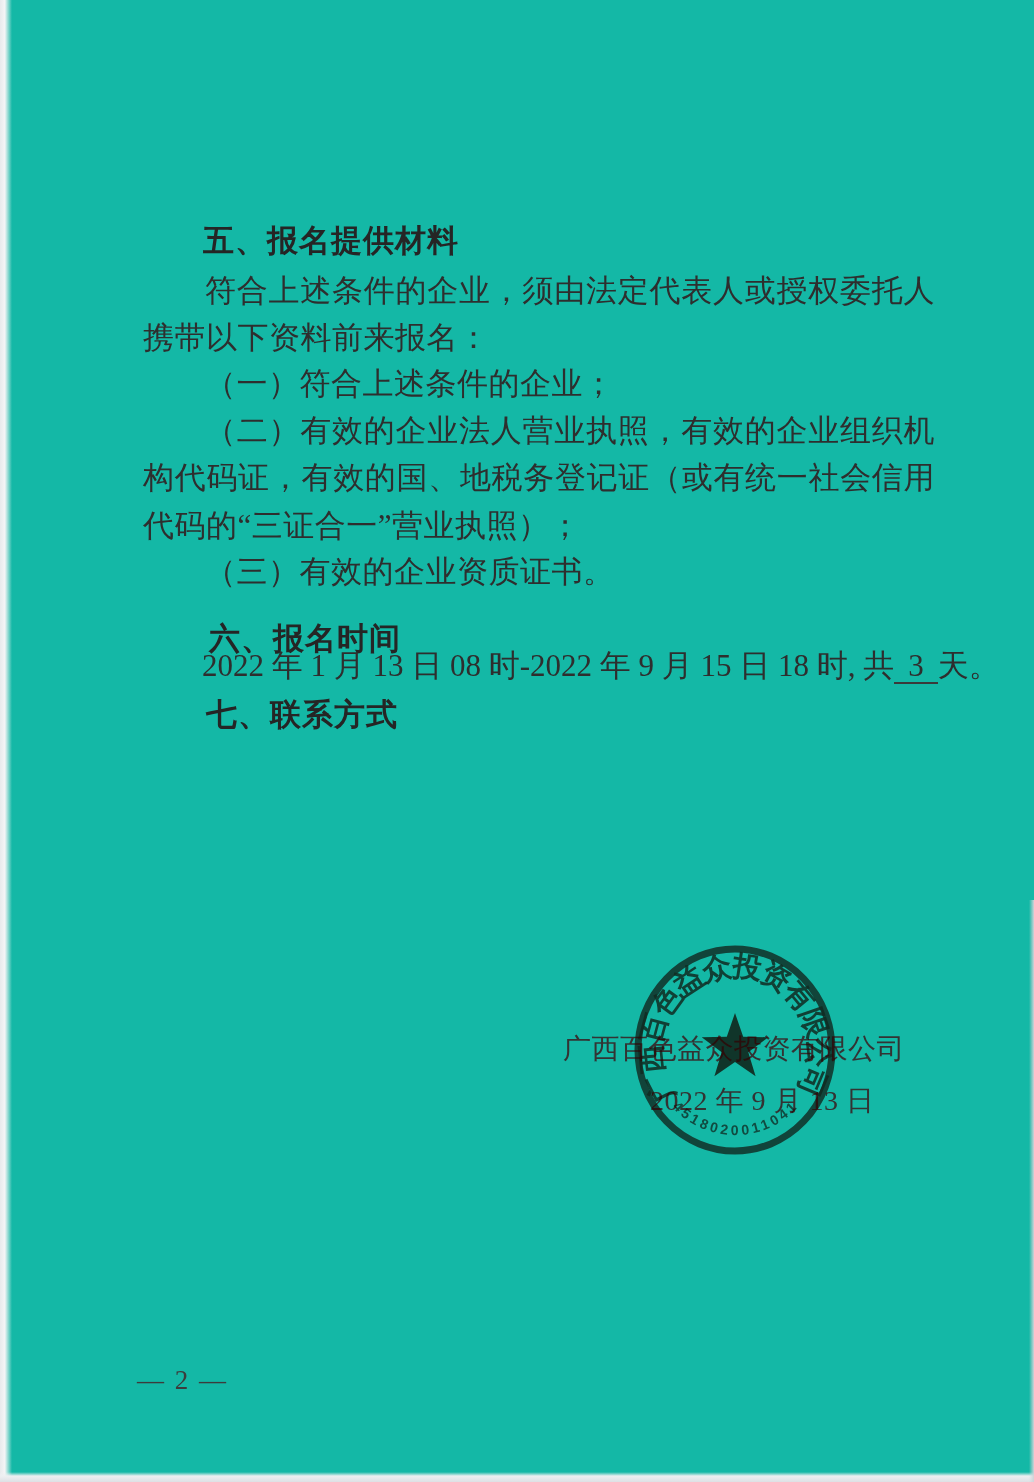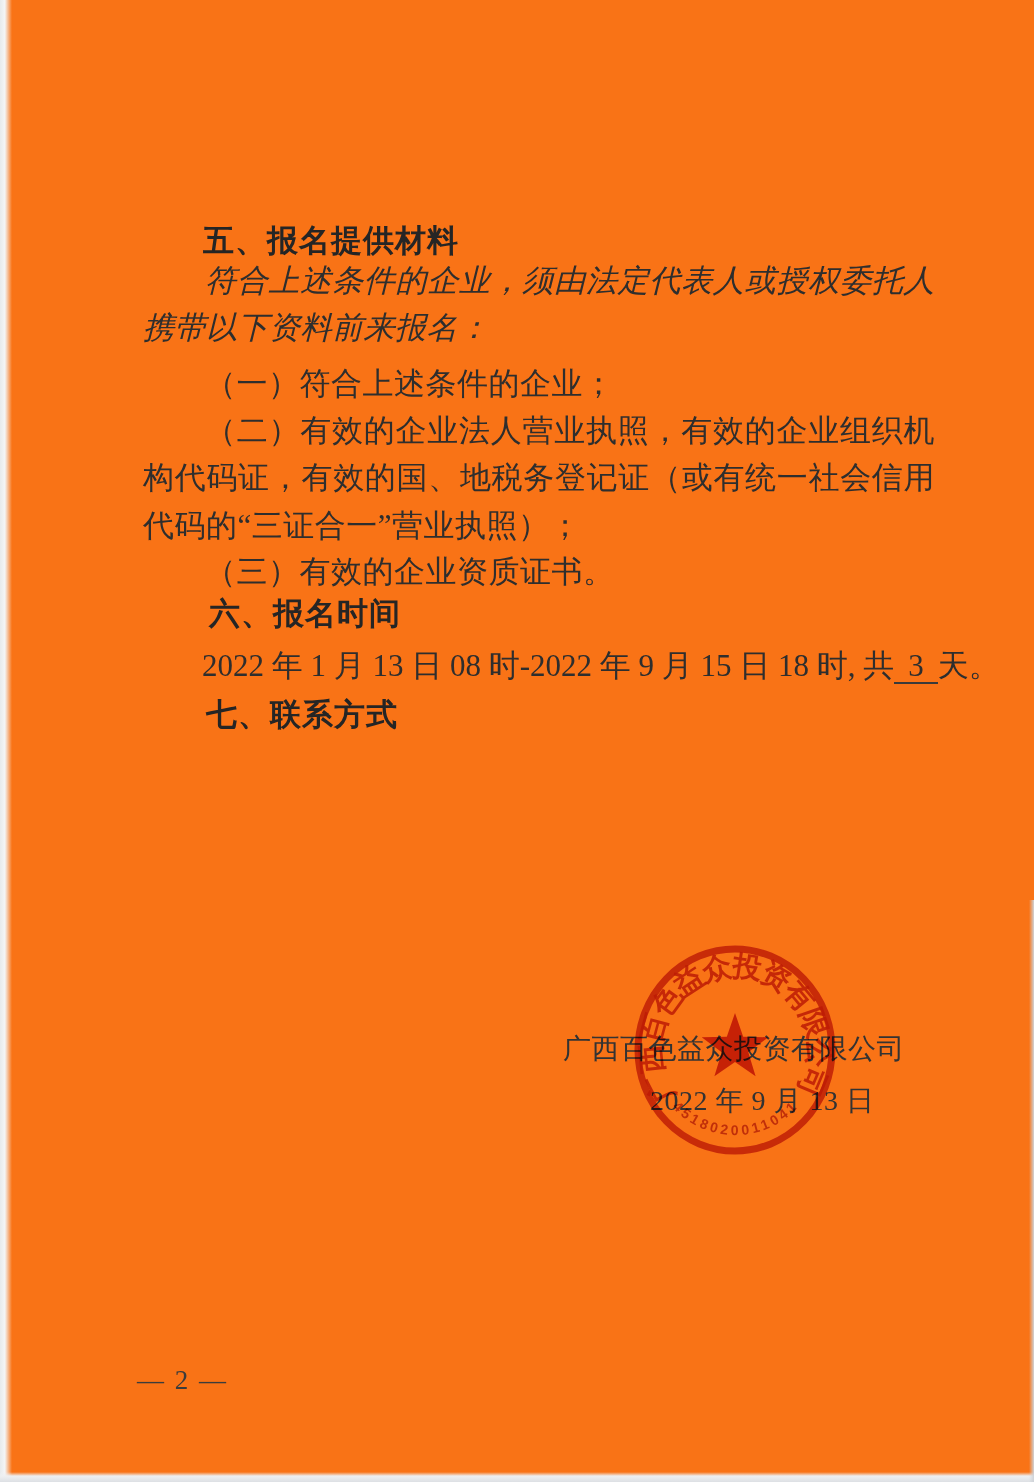--- a/index.html
+++ b/index.html
@@ -6,21 +6,21 @@
   body{
     width:1034px;height:1482px;
     background:#ffffff;
     font-family:"Liberation Serif","DejaVu Serif",serif;
     color:#2e2e2e;
     overflow:hidden;
     position:relative;
   }
   .page{
     position:absolute;left:0;top:0;width:1034px;height:1482px;
-    background:#f97316;
+    background:#14b8a6;
   }
   
   .scan-edge-left{
     position:absolute;left:0;top:0;width:12px;height:1482px;
     background:linear-gradient(90deg,#e7eaec 0%,#f4f5f6 40%,rgba(255,255,255,0) 100%);
   }
   .scan-edge-bottom{
     position:absolute;left:0;bottom:0;width:1034px;height:10px;
     background:linear-gradient(0deg,#dde0e4 0%,#eef0f2 60%,rgba(255,255,255,0) 100%);
   }
@@ -90,29 +90,29 @@
 <body>
 
 <div class="page">
 
   <div class="scan-edge-left"></div>
   <div class="scan-edge-bottom"></div>
   <div class="scan-edge-right"></div>
 
   <div class="heading" style="left:203px;top:220px;">五、报名提供材料</div>
 
-  <div class="body-par indent" style="top:257px;font-style:italic;">符合上述条件的企业，须由法定代表人或授权委托人携带以下资料前来报名：</div>
+  <div class="body-par indent" style="top:267px;">符合上述条件的企业，须由法定代表人或授权委托人携带以下资料前来报名：</div>
 
   <div class="body-par indent" style="top:360px;">（一）符合上述条件的企业；</div>
 
   <div class="body-par indent" style="top:407px;">（二）有效的企业法人营业执照，有效的企业组织机构代码证，有效的国、地税务登记证（或有统一社会信用代码的“三证合一”营业执照）；</div>
 
   <div class="body-par indent" style="top:548px;">（三）有效的企业资质证书。</div>
 
-  <div class="heading" style="left:209px;top:593px;">六、报名时间</div>
+  <div class="heading" style="left:209px;top:618px;">六、报名时间</div>
 
   <div class="time-line">
     <span>2022 年 1 月 13 日 08 时-2022 年 9 月 15 日 18 时, 共</span><span class="days-underline">3</span><span>天。</span>
   </div>
 
   <div class="heading" style="left:206px;top:694px;">七、联系方式</div>
 
 
   <div class="sig-company">广西百色益众投资有限公司</div>
   <div class="sig-date">2022 年 9 月 13 日</div>

